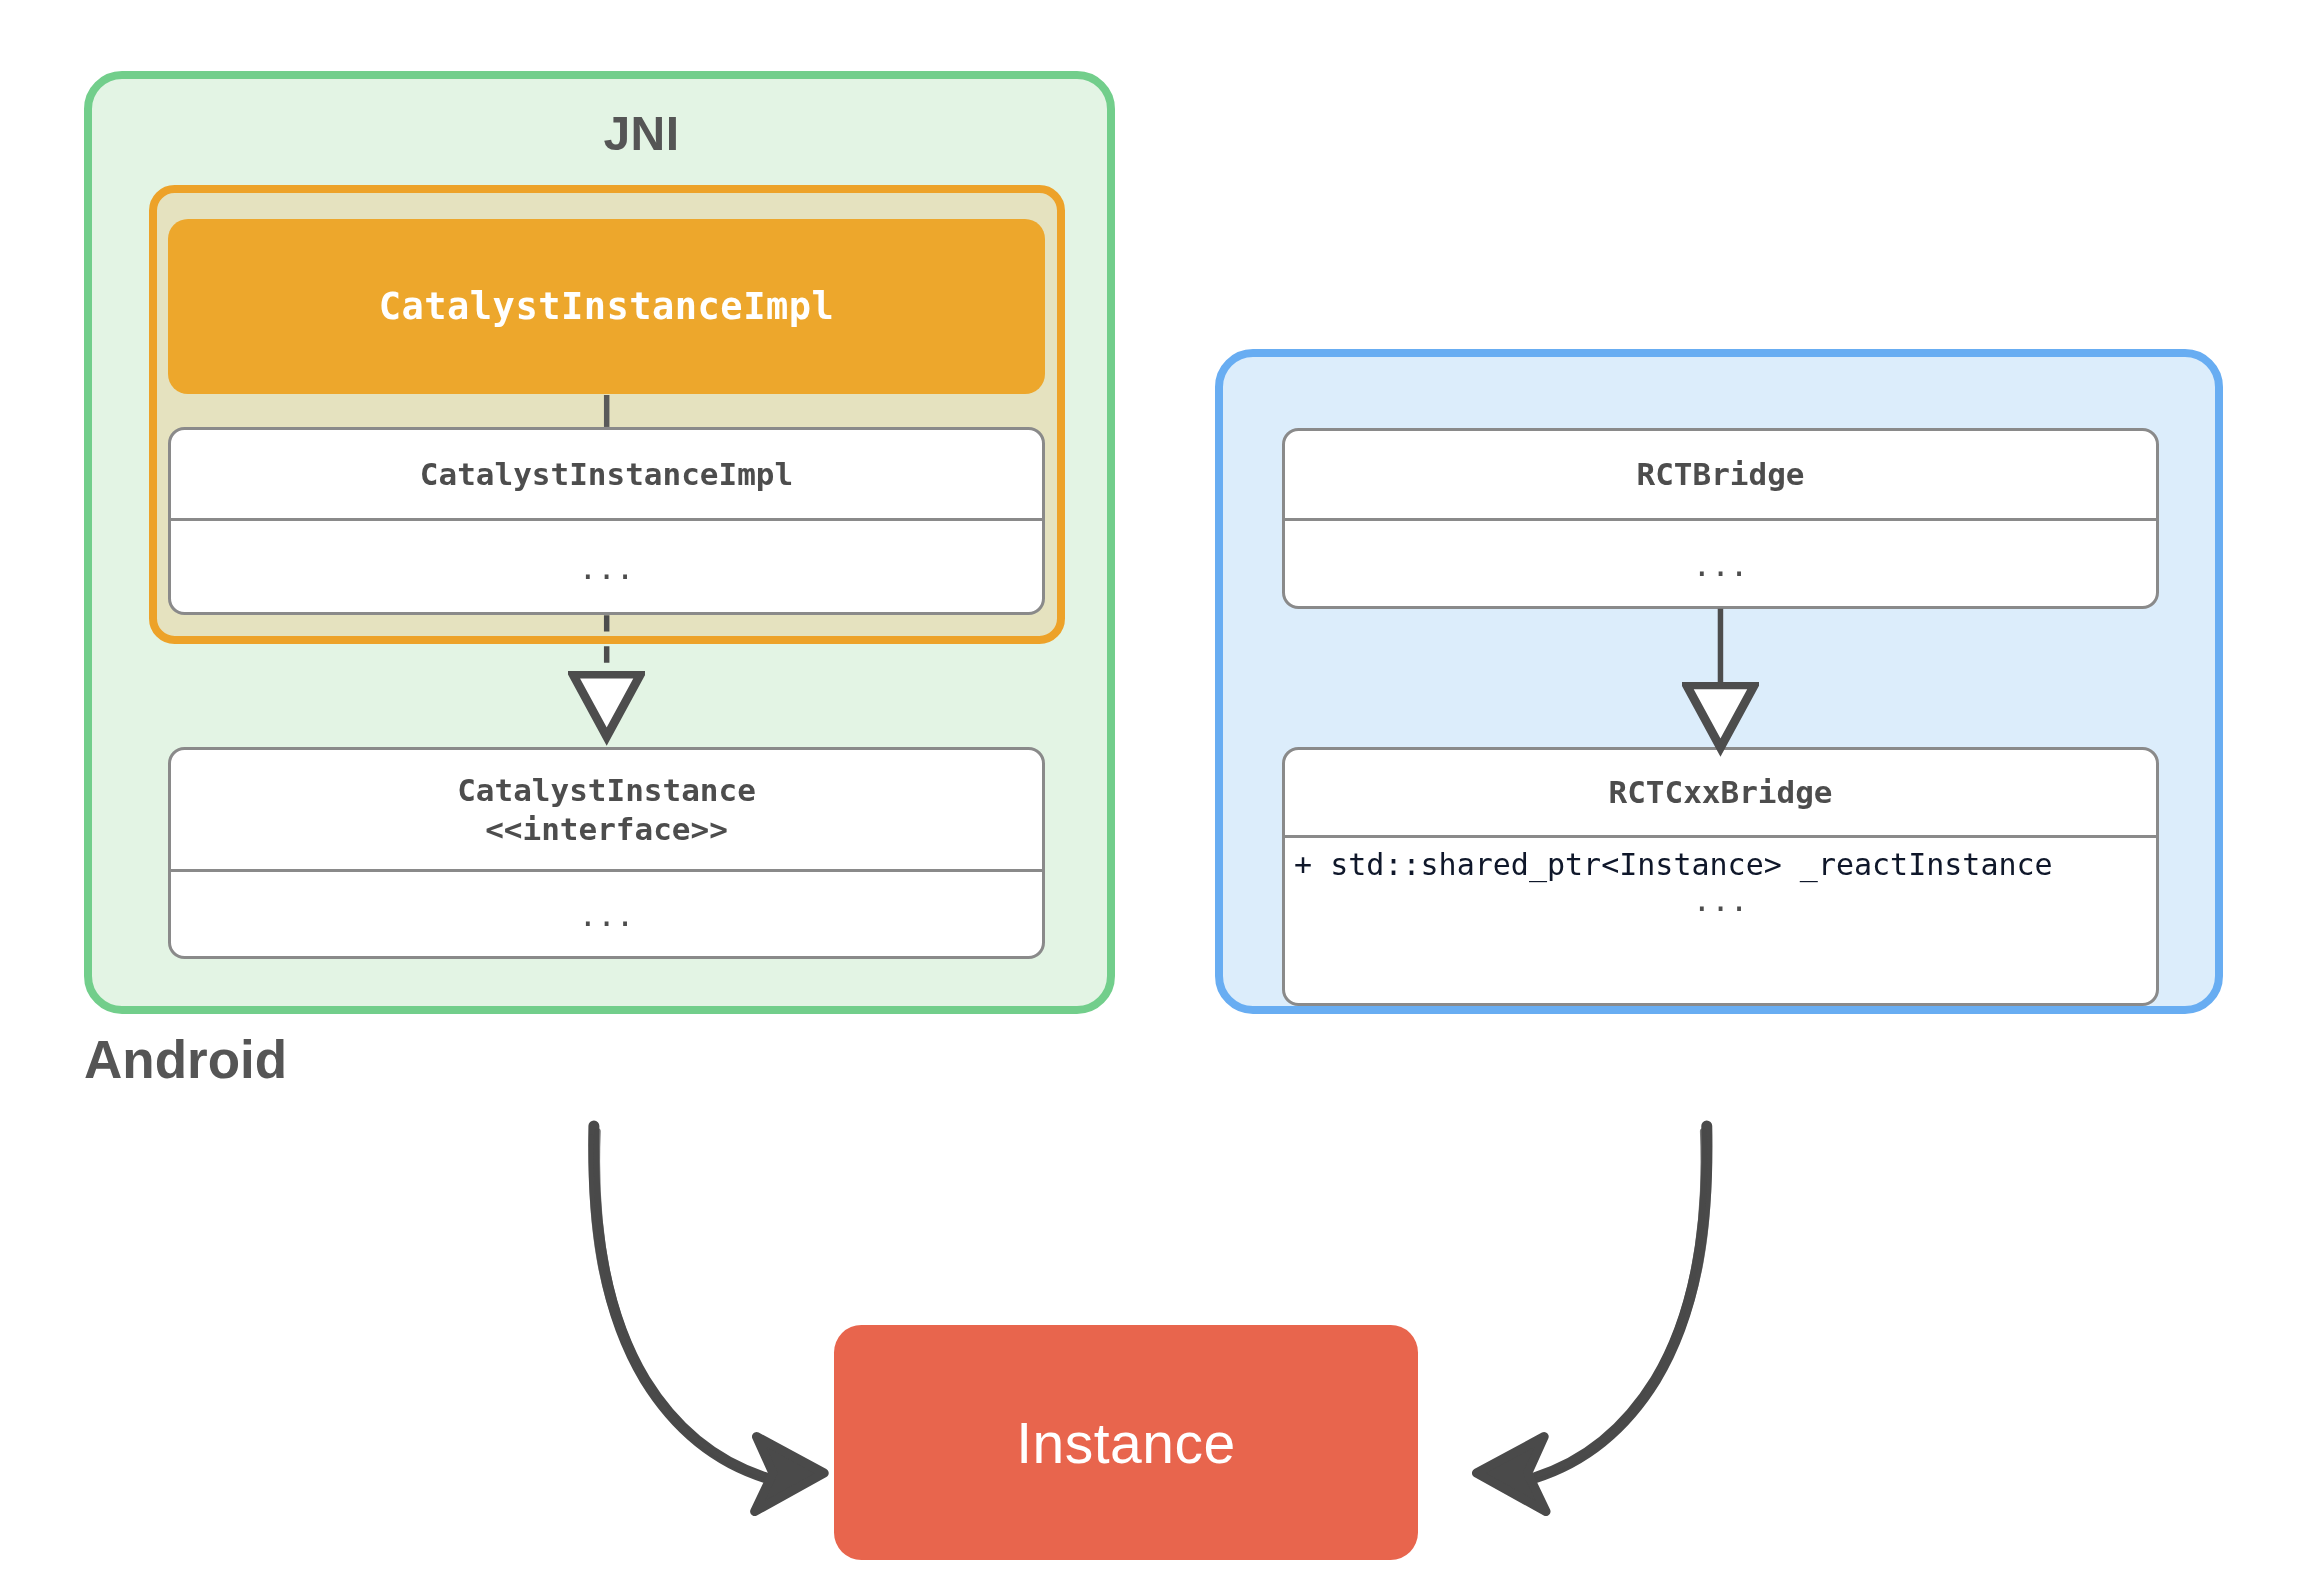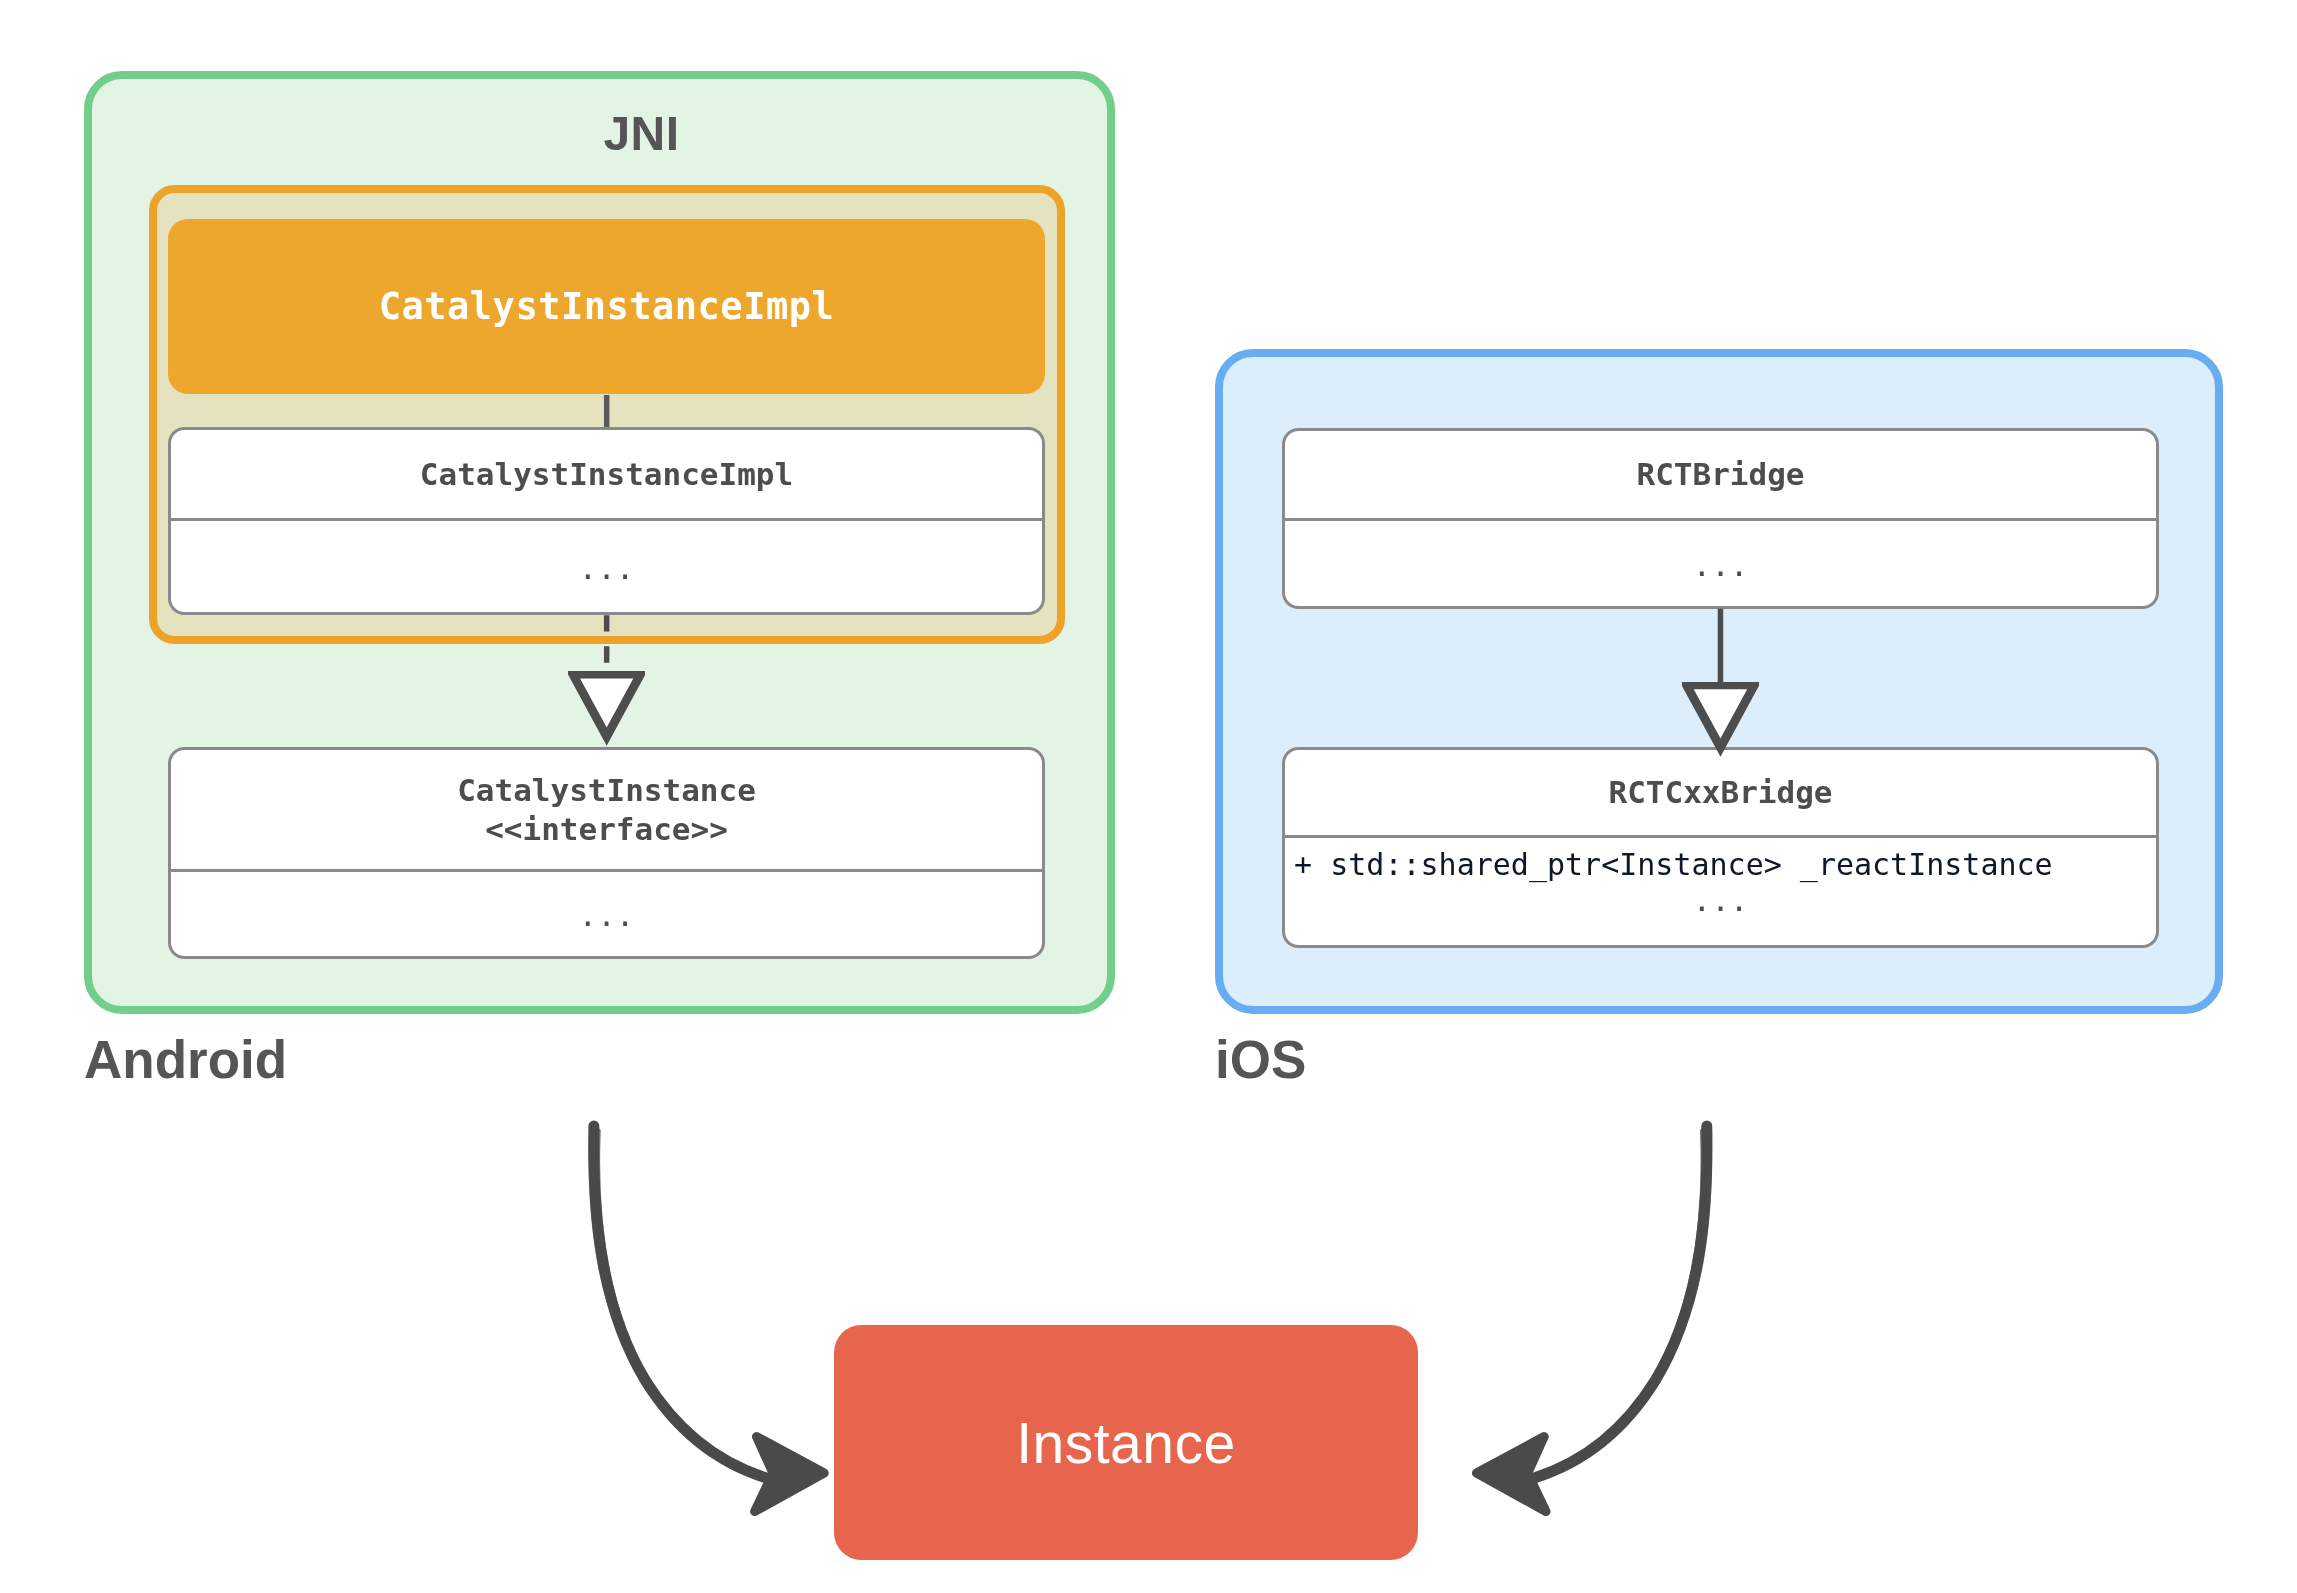--- a/index.html
+++ b/index.html
@@ -154,21 +154,21 @@
   #catalyst-interface-class { left: 168px; top: 736px; width: 877px; height: 212px; margin-top: 11px; }
   #catalyst-interface-class .uml-header { height: 122px; }
   #catalyst-interface-class .uml-body   { height: 86px; }
 
   
   #rctbridge-class { left: 1282px; top: 428px; width: 877px; height: 181px; }
   #rctbridge-class .uml-header { height: 90px; }
   #rctbridge-class .uml-body   { height: 88px; }
 
   
-  #rctcxxbridge-class { left: 1282px; top: 747px; width: 877px; height: 201px; }
+  #rctcxxbridge-class { left: 1282px; top: 747px; width: 877px; height: 259px; }
   #rctcxxbridge-class .uml-header { height: 88px; }
   #rctcxxbridge-class .uml-body   { height: 110px; justify-content: flex-start; padding-top: 9.1px; }
 
   
   .platform-caption {
     position: absolute;
     text-align: left;
     font-weight: bold;
     font-size: 53px;
     color: #555555;
@@ -245,21 +245,20 @@
   <div class="uml-class" id="rctcxxbridge-class">
     <div class="uml-header">
       <span class="cls-name">RCTCxxBridge</span>
     </div>
     <div class="uml-body">
       <span class="attr">+ std::shared_ptr&lt;Instance&gt; _reactInstance</span>
       <span class="ellipsis">...</span>
     </div>
   </div>
 
-  <div class="platform-caption" id="ios-caption">iOS</div>
 
   <div id="instance-node">
     <span class="node-title">Instance</span>
   </div>
 
   <svg class="layer" viewBox="0 0 2514 1744">
     <defs>
       <marker id="hollow-tri" markerWidth="14" markerHeight="14" refX="11.2" refY="7" orient="auto" markerUnits="strokeWidth">
         <path d="M 0.6 0.8 L 12 7 L 0.6 13.2 Z" fill="#ffffff" stroke="#4D4D4D" stroke-width="1.6" stroke-linejoin="miter"></path>
       </marker>

